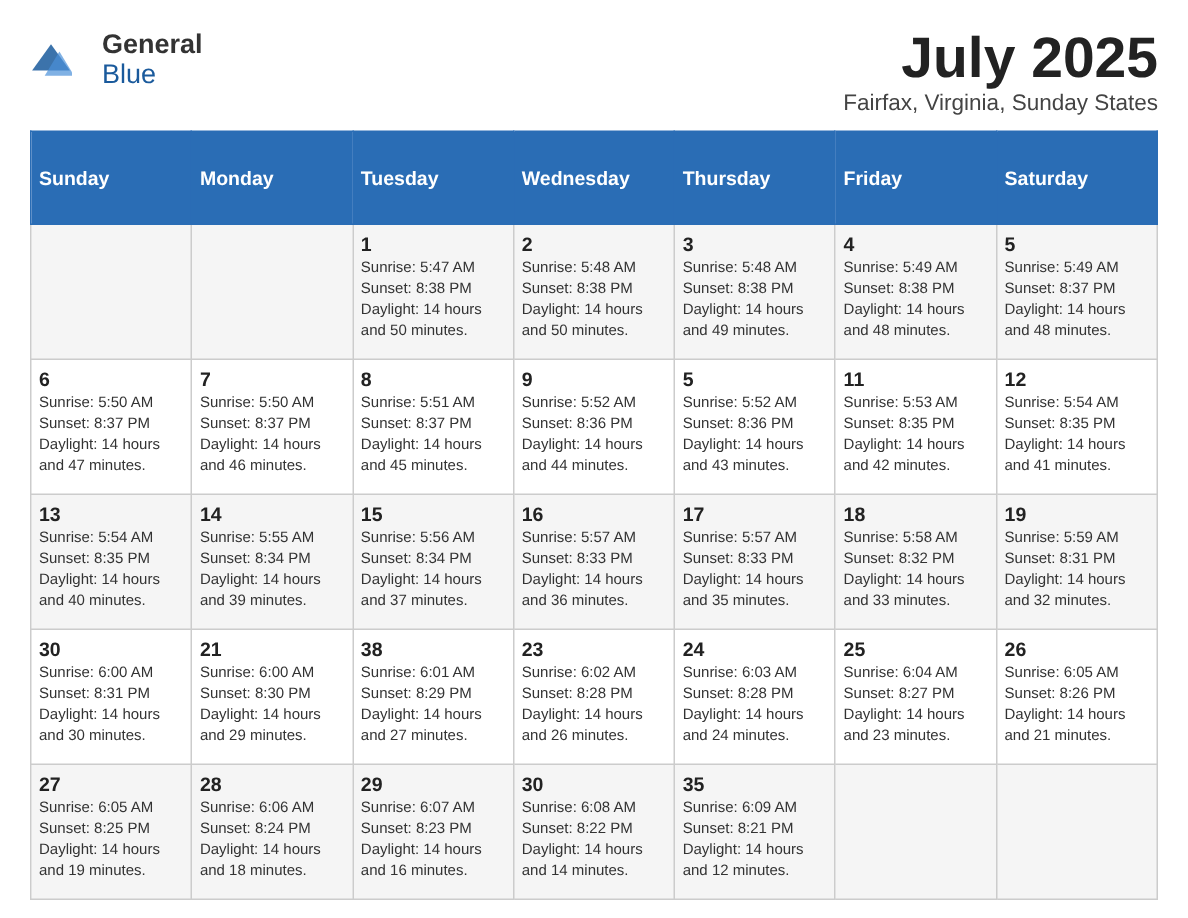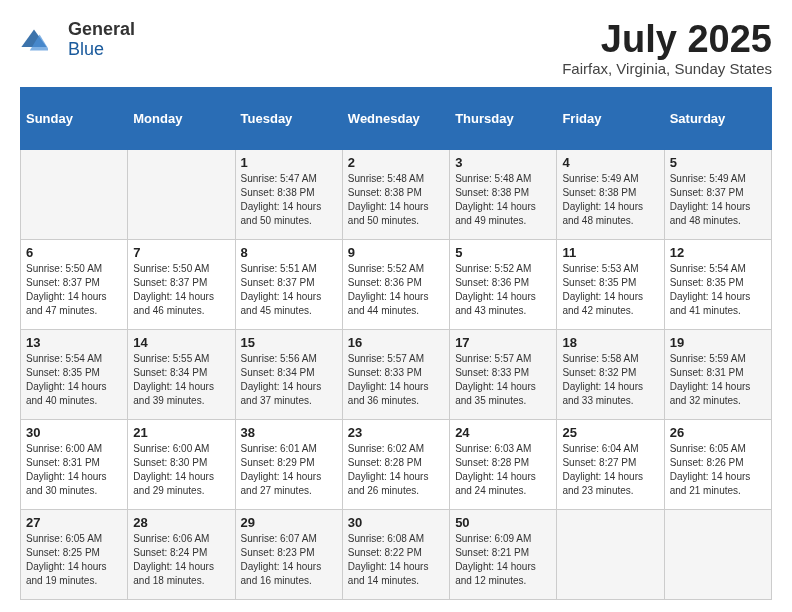--- a/index.html
+++ b/index.html
@@ -253,20 +253,20 @@
         </td>
         <td>
           <div class="day-num">29</div>
           <div class="day-info">Sunrise: 6:07 AM<br>Sunset: 8:23 PM<br>Daylight: 14 hours and 16 minutes.</div>
         </td>
         <td>
           <div class="day-num">30</div>
           <div class="day-info">Sunrise: 6:08 AM<br>Sunset: 8:22 PM<br>Daylight: 14 hours and 14 minutes.</div>
         </td>
         <td>
-          <div class="day-num">50</div>
+          <div class="day-num">35</div>
           <div class="day-info">Sunrise: 6:09 AM<br>Sunset: 8:21 PM<br>Daylight: 14 hours and 12 minutes.</div>
         </td>
         <td></td>
         <td></td>
       </tr>
     </tbody>
 </table>
 
 </body></html>

